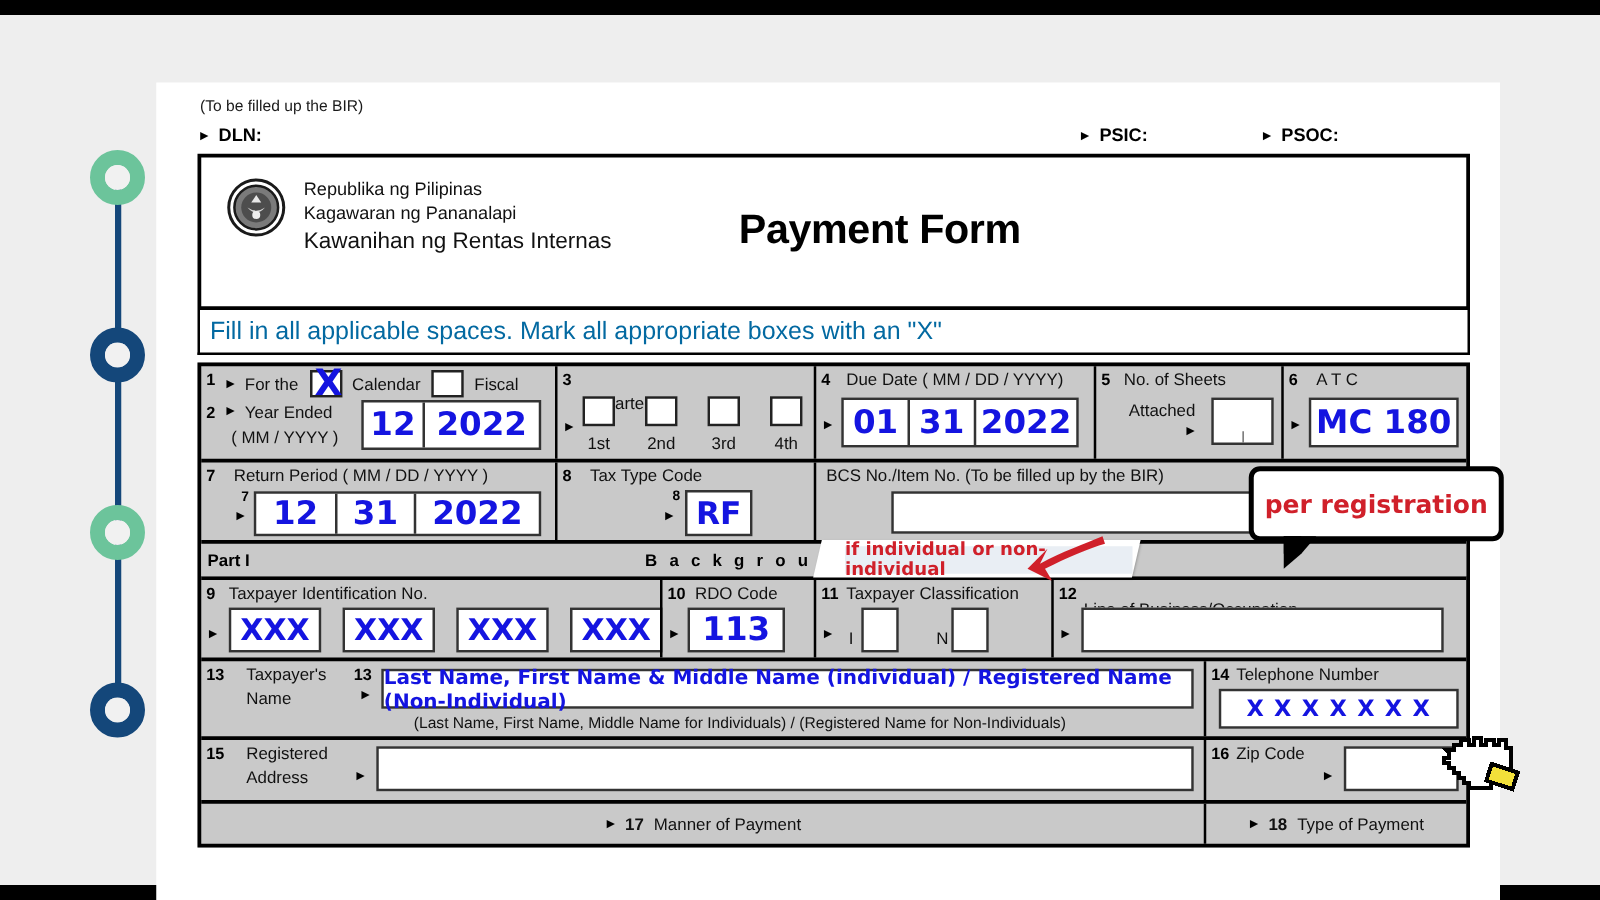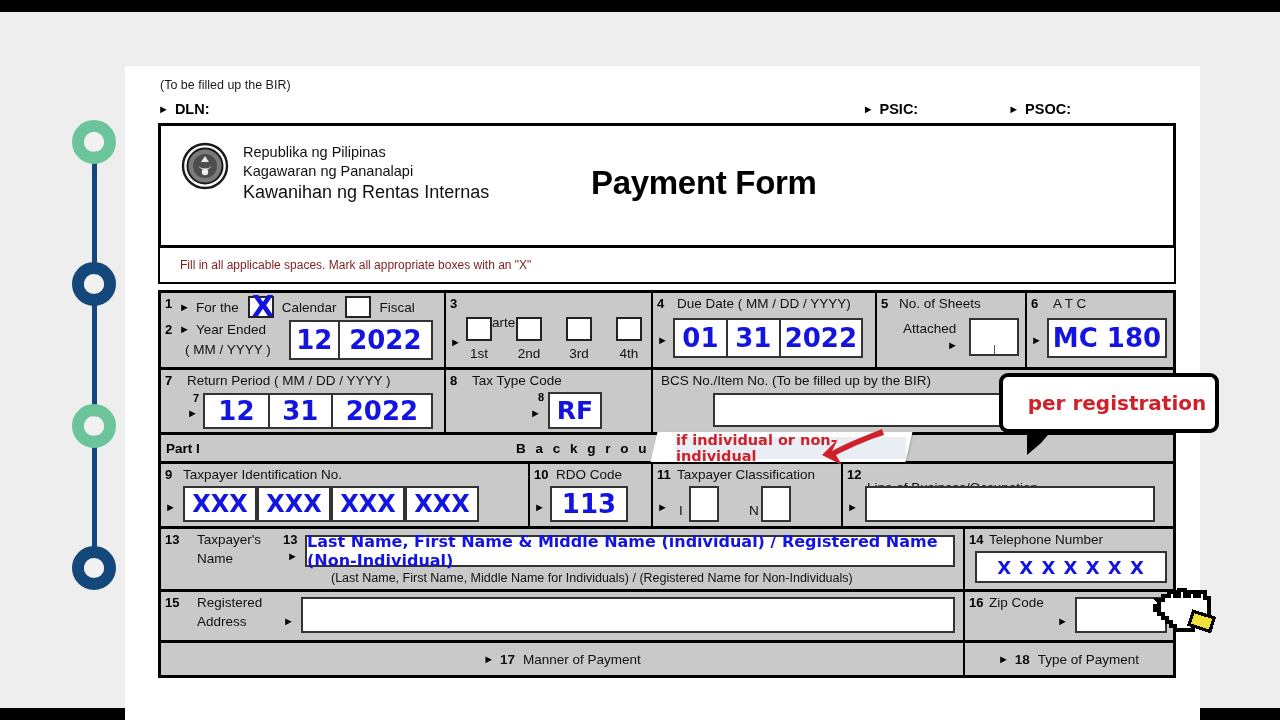--- a/index.html
+++ b/index.html
@@ -53,21 +53,21 @@
     letter-spacing:-0.3px;color:#000;
   }
   .formno{position:absolute;right:18px;top:14px;text-align:center;width:230px;}
   .formno .cap{font-size:14.5px;color:#111;}
   .formno .num{font-size:46px;font-weight:bold;letter-spacing:-1px;line-height:1.02;margin:1px 0 2px;}
   .formno .rev{font-size:13.5px;color:#111;}
 
   
   .instr{
     border:2px solid #000;border-top:none;height:36px;box-sizing:border-box;
-    display:flex;align-items:center;padding-left:20px;font-size:12px;color:#7f1d1d;background:#fff;
+    display:flex;align-items:center;padding-left:8px;font-size:20px;color:#0369a1;background:#fff;
   }
 
   
   .grid-wrap{margin-top:6px;border:3px solid #000;background:#c9c9c9;}
   .row{display:flex;}
   .cell{position:relative;box-sizing:border-box;padding:3px 4px;}
   .bl{border-left:2px solid #000;}
   .bt{border-top:3px solid #000;}
   .num-lbl{font-size:13px;font-weight:bold;color:#000;position:absolute;left:4px;top:3px;}
   .lbl{font-size:13.5px;color:#111;}
@@ -96,21 +96,20 @@
     background:#e9eef4;color:#d0202a;font-weight:bold;font-size:14.5px;
     display:flex;align-items:center;justify-content:center;
     font-family:"DejaVu Sans", sans-serif;
   }
   .callout{
     position:absolute;left:838px;top:-62px;width:196px;height:52px;
     background:#fff;border:4px solid #000;border-radius:9px;
     display:flex;align-items:center;justify-content:center;
     color:#d0202a;font-weight:bold;font-size:20px;
     font-family:"DejaVu Sans", sans-serif;
-    padding-left:16px;
   }
   .callout:after{
     content:"";position:absolute;left:24px;bottom:-26px;
     border-left:14px solid #000;border-top:14px solid #000;
     border-right:12px solid transparent;border-bottom:12px solid transparent;
   }
   .red-arrow{position:absolute;left:655px;top:-10px;width:70px;height:46px;}
 
   
   .cursor{position:absolute;left:1145px;top:582px;width:72px;height:62px;}
@@ -299,21 +298,21 @@
           <svg class="red-arrow" viewBox="0 0 70 46">
             <path d="M66 4 C52 10 34 16 16 26 L22 14 L6 30 L26 40 L20 30 C38 21 54 14 68 10 Z" fill="#d0202a"></path>
           </svg>
         </div>
 
         <div class="row bt">
           <div class="cell" style="width:367px;height:62px;">
             <span class="num-lbl">9</span>
             <span class="lbl" style="position:absolute;left:22px;top:3px;">Taxpayer Identification  No.</span>
             <span class="arrow" style="position:absolute;left:4px;top:38px;">►</span>
-            <div style="position:absolute;left:22px;top:22px;display:flex;gap:0;justify-content:flex-end;">
+            <div style="position:absolute;left:22px;top:22px;display:flex;gap:17px;justify-content:flex-end;">
               <div class="box blue" style="width:74px;height:36px;display:flex;align-items:center;justify-content:center;font-size:24px;">XXX</div>
               <div class="box blue" style="width:74px;height:36px;display:flex;align-items:center;justify-content:center;font-size:24px;">XXX</div>
               <div class="box blue" style="width:74px;height:36px;display:flex;align-items:center;justify-content:center;font-size:24px;">XXX</div>
               <div class="box blue" style="width:74px;height:36px;display:flex;align-items:center;justify-content:center;font-size:24px;">XXX</div>
             </div>
           </div>
 
           <div class="cell bl" style="width:123px;height:62px;">
             <span class="num-lbl">10</span>
             <span class="lbl" style="position:absolute;left:26px;top:3px;">RDO Code</span>

